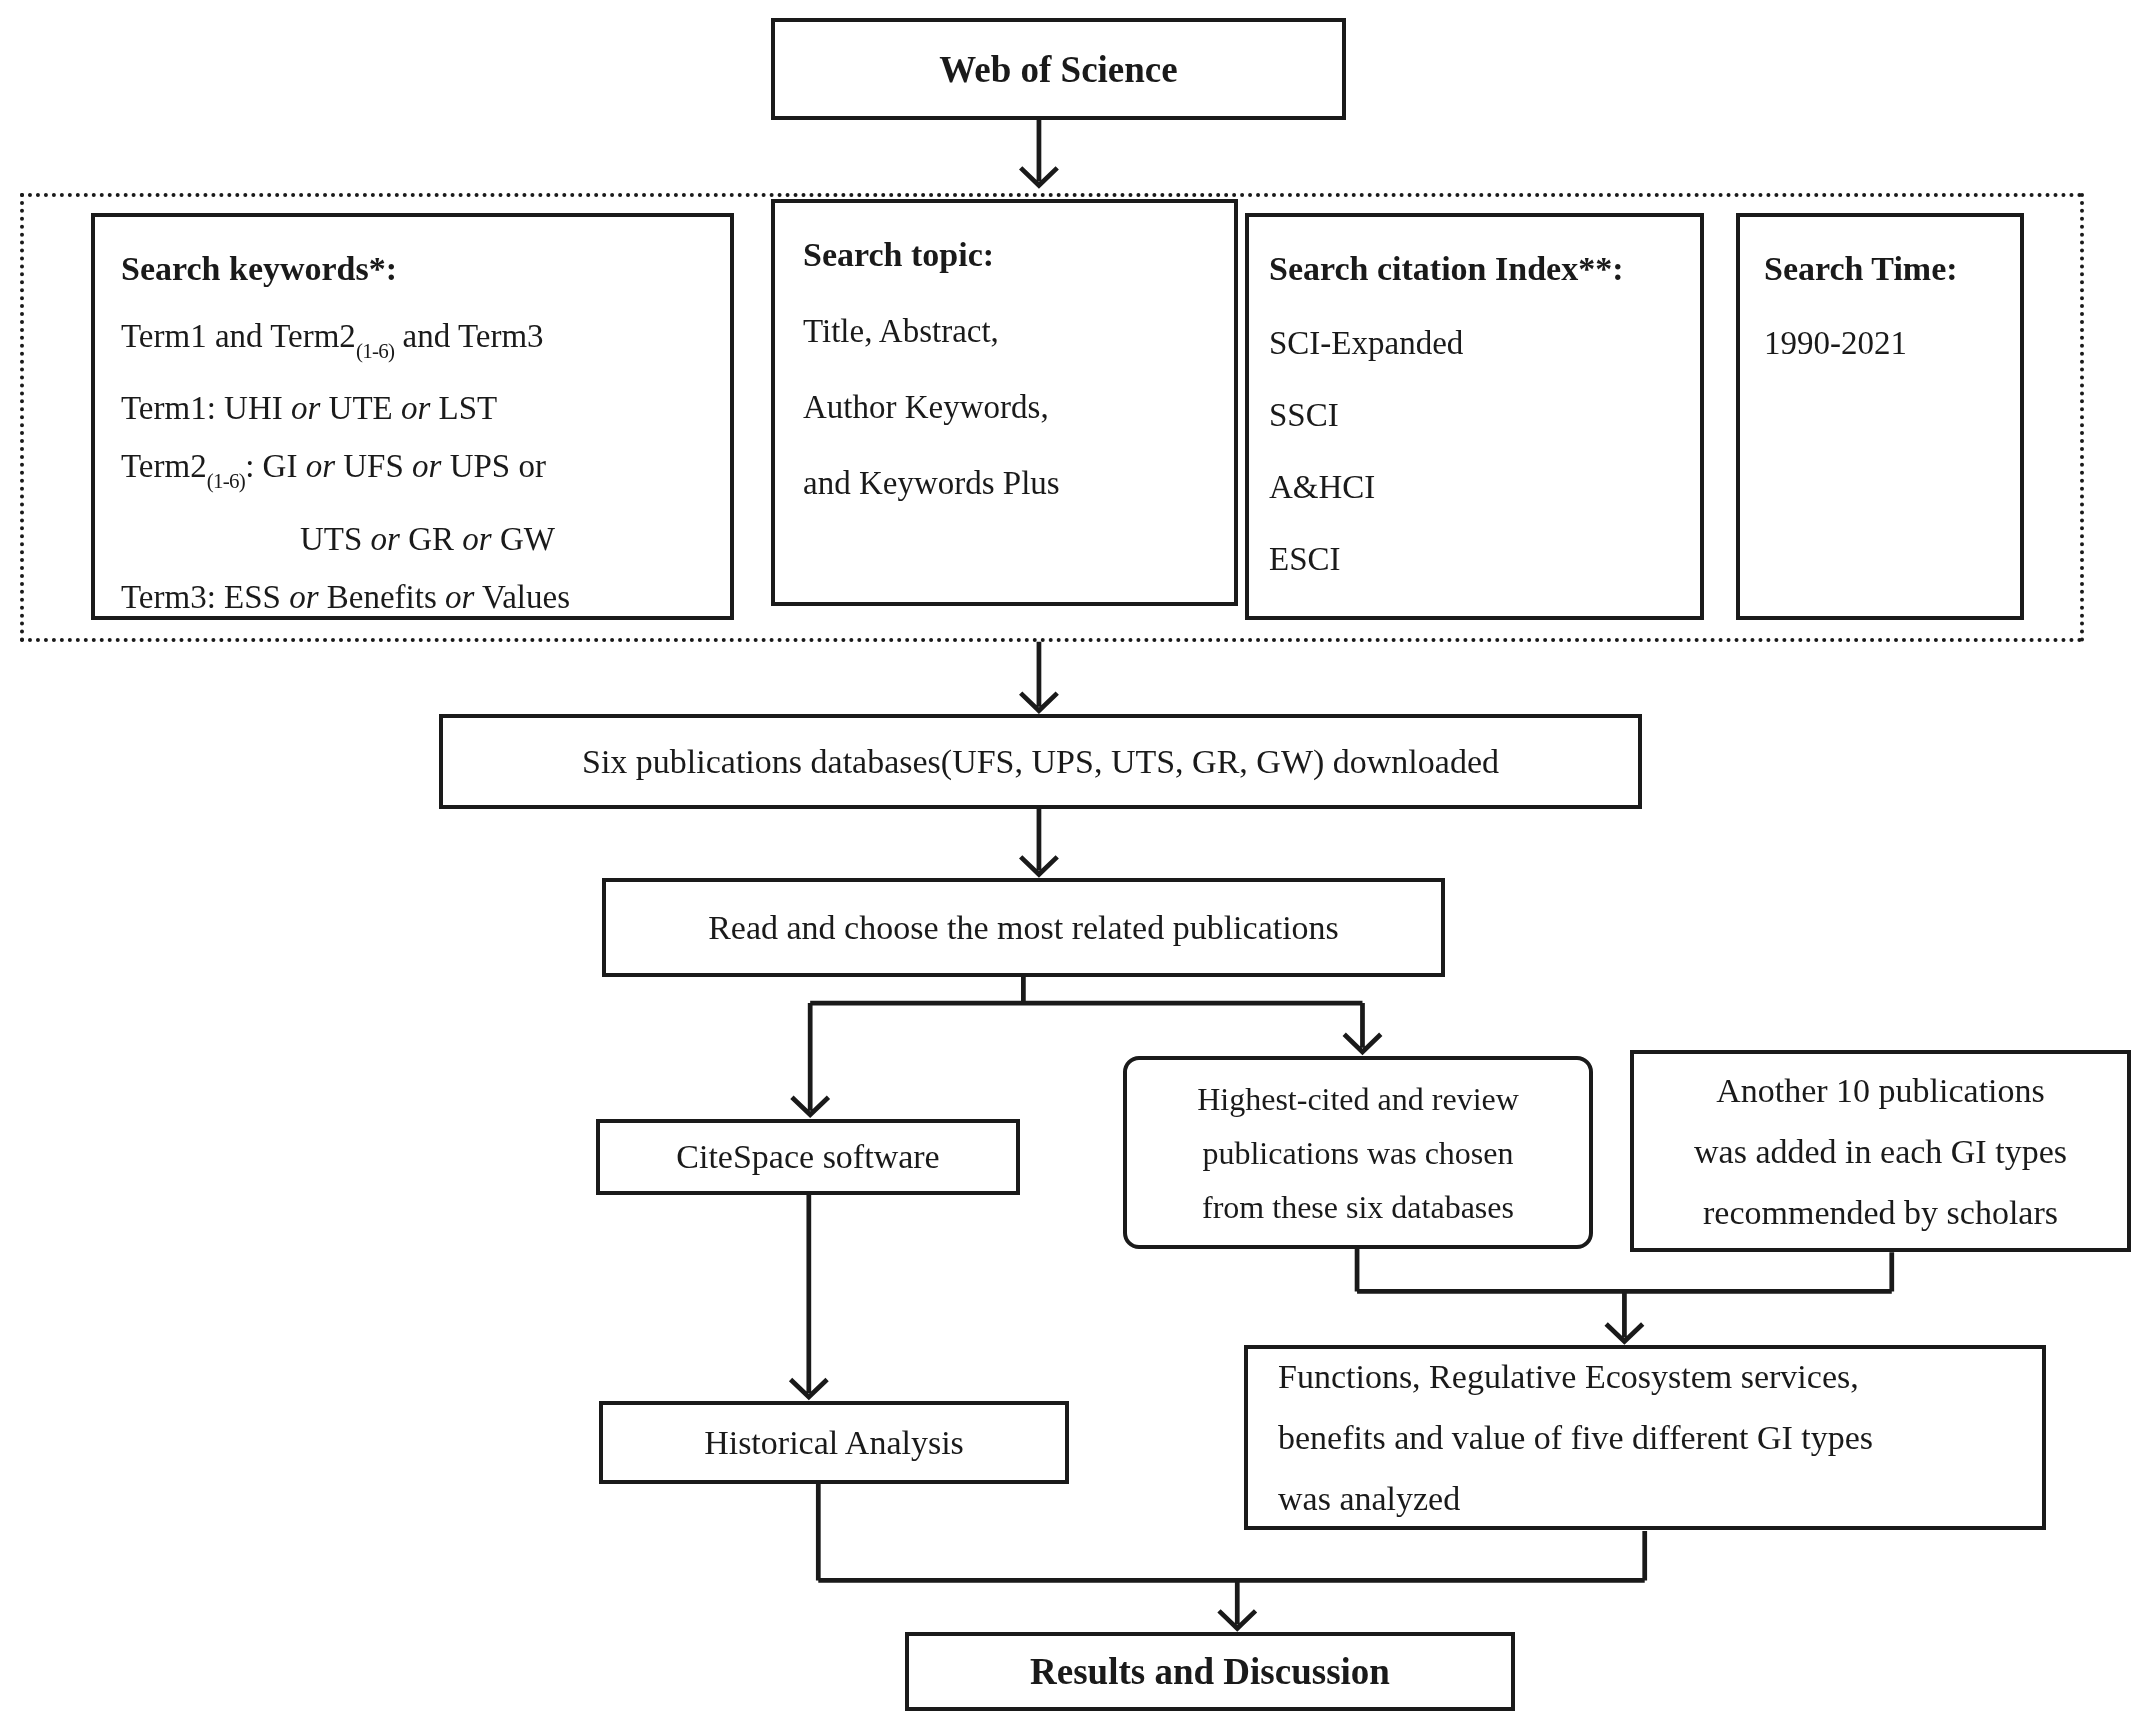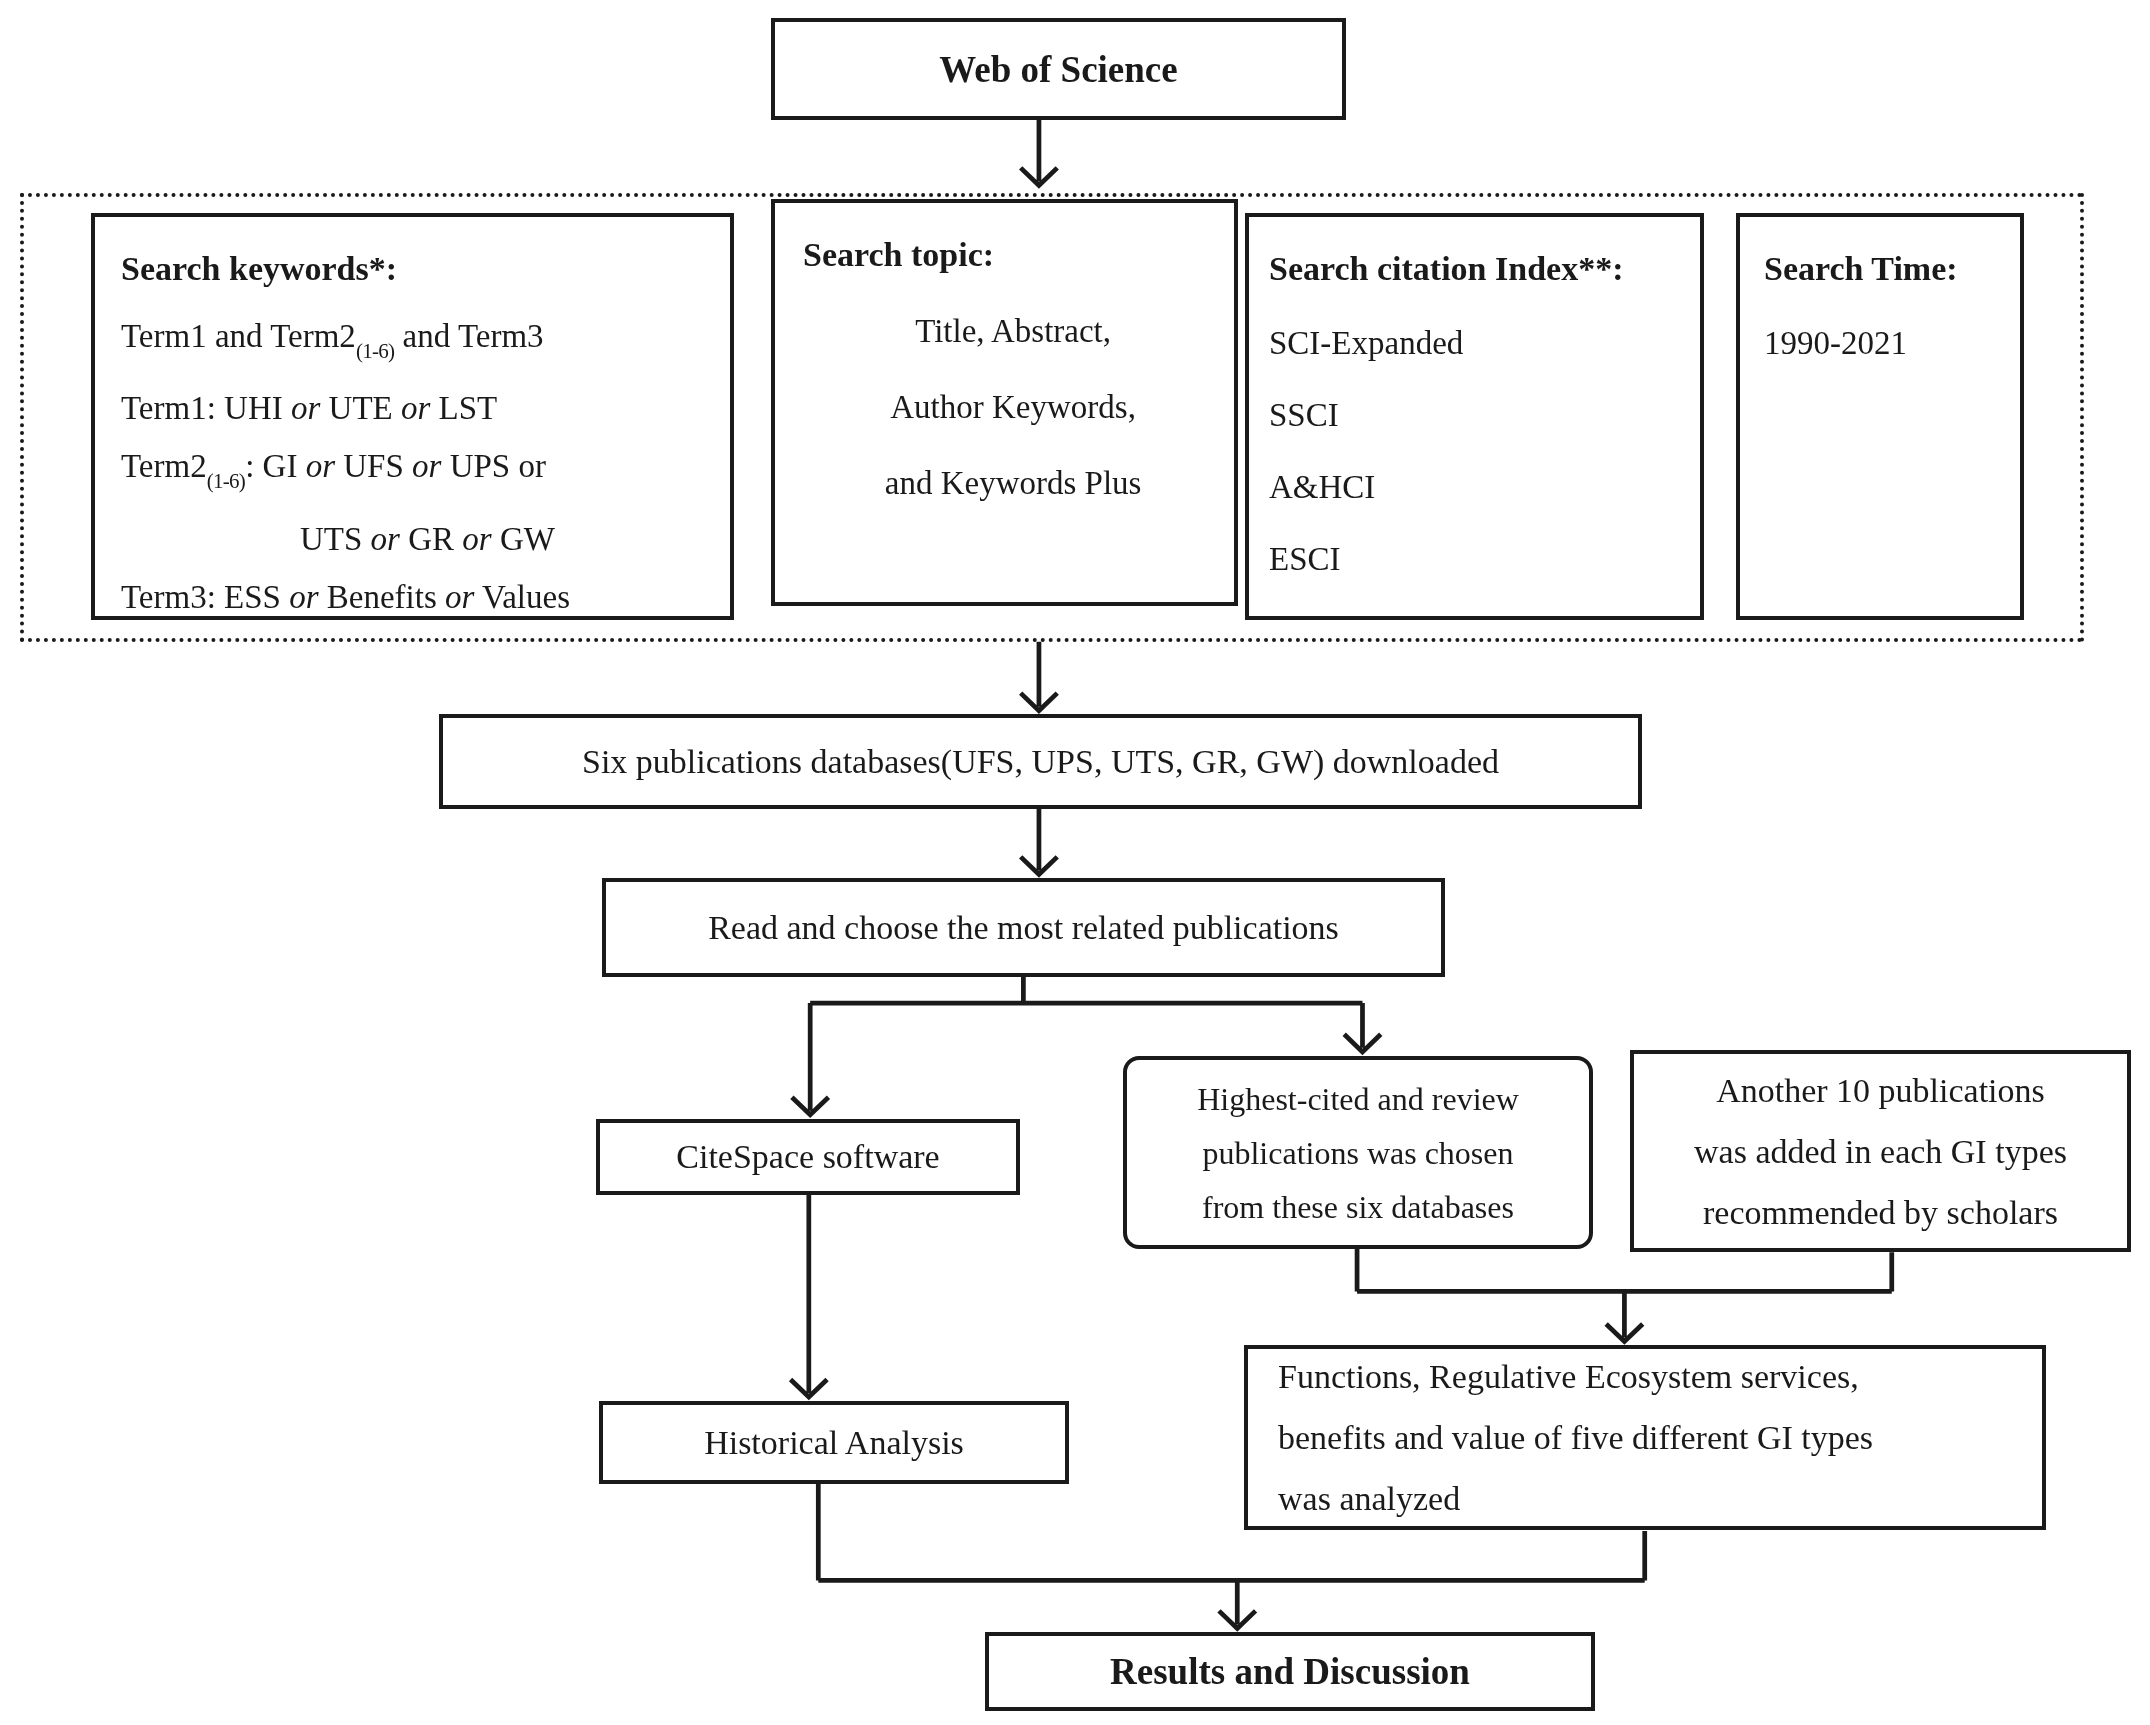--- a/index.html
+++ b/index.html
@@ -30,33 +30,33 @@
   .panel-box { position: absolute; border: 4px solid var(--ink); background: #fff; font-size: 33px; padding: 31px 10.8px 0 26px; }
   .kw    { left: 91px;  top: 213px; width: 643px; height: 407px; }
   .topic { left: 771px; top: 199px; width: 467px; height: 407px; padding-left: 28px; }
   .cit   { left: 1245px; top: 213px; width: 459px; height: 407px; padding-left: 20px; }
   .time  { left: 1736px; top: 213px; width: 288px; height: 407px; padding-left: 24px; }
   .panel-heading { font-weight: 700; font-size: 34px; line-height: 1.25; margin-bottom: 16px; white-space: nowrap; }
   .kw-line { line-height: 58px; white-space: nowrap; }
   .kw-line.indent { padding-left: 179px; }
   .it { font-style: italic; }
   .sub { font-size: 21px; vertical-align: -10.8px; letter-spacing: -0.7px; }
-  .tall-line { line-height: 76px; text-align: center; }
+  .tall-line { line-height: 76px; }
   .med-line { line-height: 72px; }
 
   
   .flow-box { font-size: 34px; }
   .sixdb   { left: 439px;  top: 714px; width: 1203px; height: 95px; }
   .read    { left: 602px;  top: 878px; width: 843px; height: 99px; }
   .cs      { left: 596px;  top: 1119px; width: 424px;  height: 76px; text-align: center; }
   .highest { left: 1123px; top: 1056px; width: 470px;  height: 193px; font-size: 32px; border-radius: 16px; }
   .another { left: 1630px; top: 1050px; width: 501px;  height: 202px; }
   .fn      { left: 1244px; top: 1345px; width: 802px; height: 185px; align-items: flex-start; text-align: left; padding-left: 30px; padding-right: 12px; }
   .hist    { left: 599px;  top: 1401px; width: 470px;  height: 83px; }
-  .results { left: 985px; top: 1632px; width: 610px;  height: 79px; font-size: 37px; font-weight: 700; }
+  .results { left: 905px; top: 1632px; width: 610px;  height: 79px; font-size: 37px; font-weight: 700; }
   .flow-line { line-height: 54px; white-space: nowrap; }
   .wide-line { line-height: 61px; white-space: nowrap; }
 </style>
 </head>
 <body style="background: rgb(255, 255, 255);">
 
 <div class="canvas">
 
   <svg class="connector-layer" viewBox="0 0 3178 2550" aria-hidden="true">
     <path class="cline" d="M1535 177 V268 M1508 248 L1535 274 L1562 248"></path>

